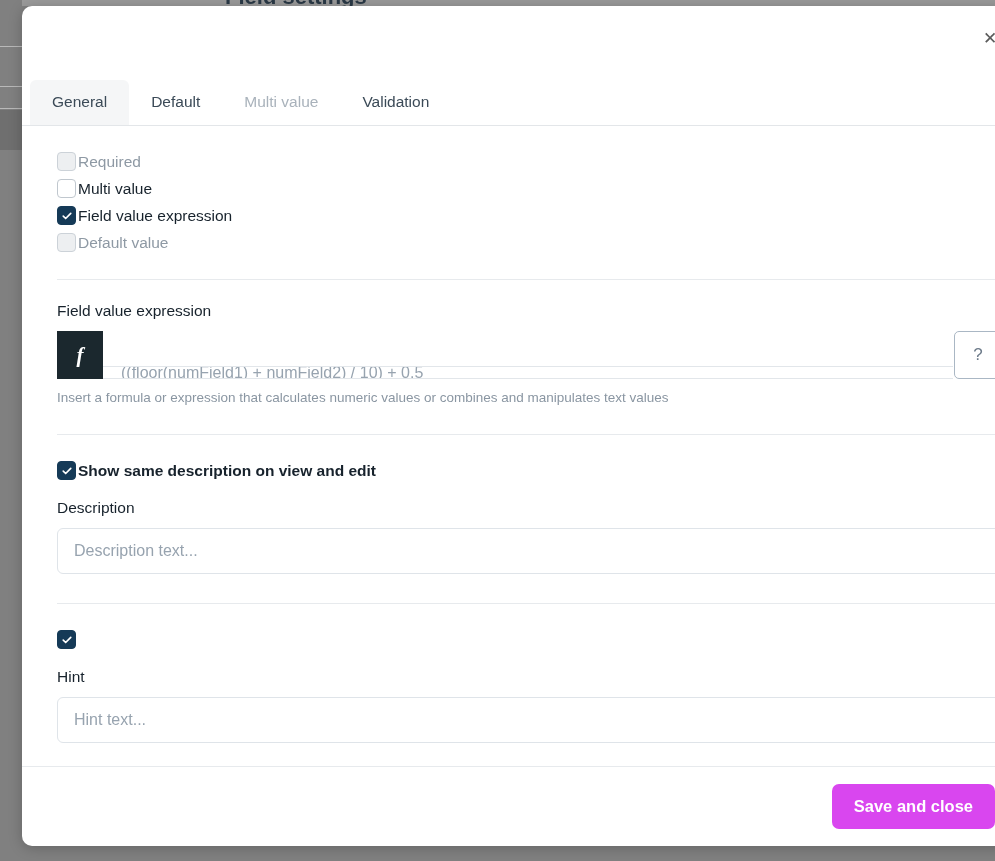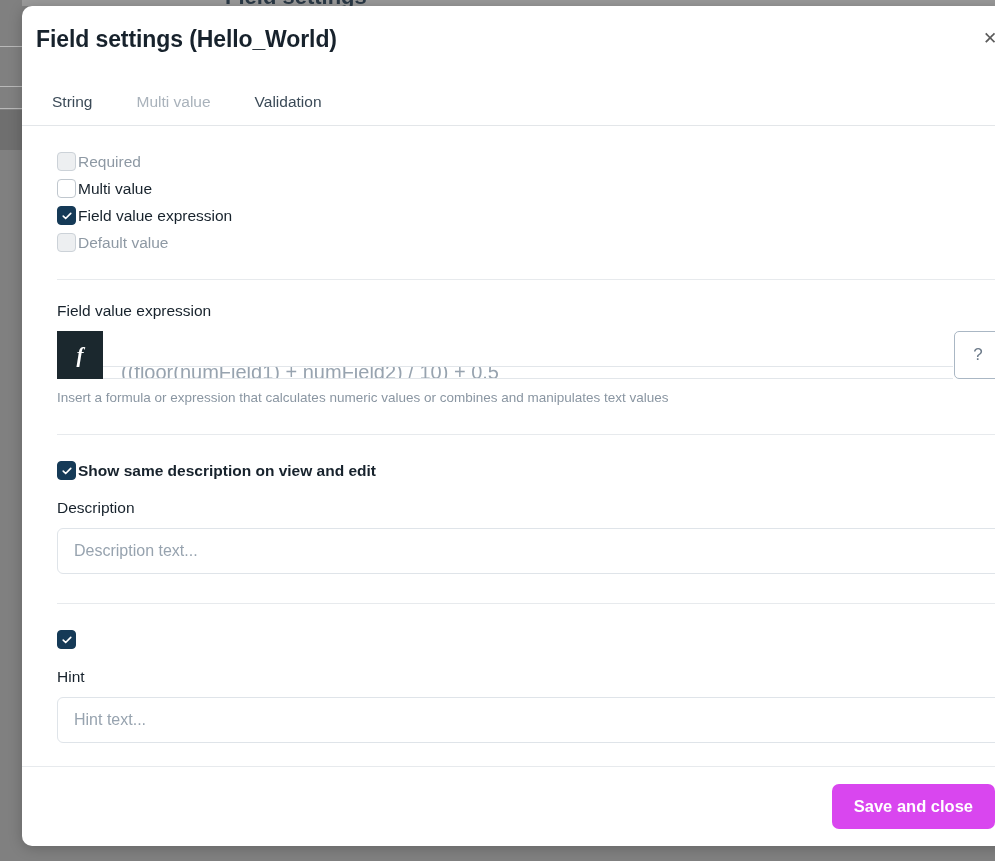--- a/index.html
+++ b/index.html
@@ -208,21 +208,21 @@
     font-size: 21px;
     font-weight: bold;
   }
   .formula-input {
     flex: 1 1 auto;
     border: 1px solid #e2e6ea;
     border-left: none;
     border-right: none;
     background: #fff;
     padding: 0 0 0 18px;
-    font-size: 20px;
+    font-size: 16px;
     color: #97a3af;
     font-family: inherit;
     outline: none;
     margin-top: 35px;
   }
   .help-btn {
     flex: 0 0 48px;
     width: 48px;
     border: 1px solid #aab7c4;
     border-radius: 5px;
@@ -289,26 +289,26 @@
 <div class="bg-left-rail">
   <div class="bg-rail-line" style="top:46px"></div>
   <div class="bg-rail-line" style="top:86px"></div>
   <div class="bg-rail-line" style="top:108px"></div>
   <div class="bg-rail-block" style="top:110px;height:40px"></div>
 </div>
 
 <div class="modal">
 
   <div class="modal-header">
-    <h1 class="modal-title">Field settings (Hello_World)</h1>
     <button class="close-btn">✕</button>
   </div>
 
   <div class="tabs">
-    <button class="tab">String</button>
+    <button class="tab active">General</button>
+    <button class="tab">Default</button>
     <button class="tab disabled">Multi value</button>
     <button class="tab">Validation</button>
   </div>
 
   <div class="modal-body">
 
     <div class="check-list">
 
       <div class="check-row disabled">
         <span class="cbox disabled">

